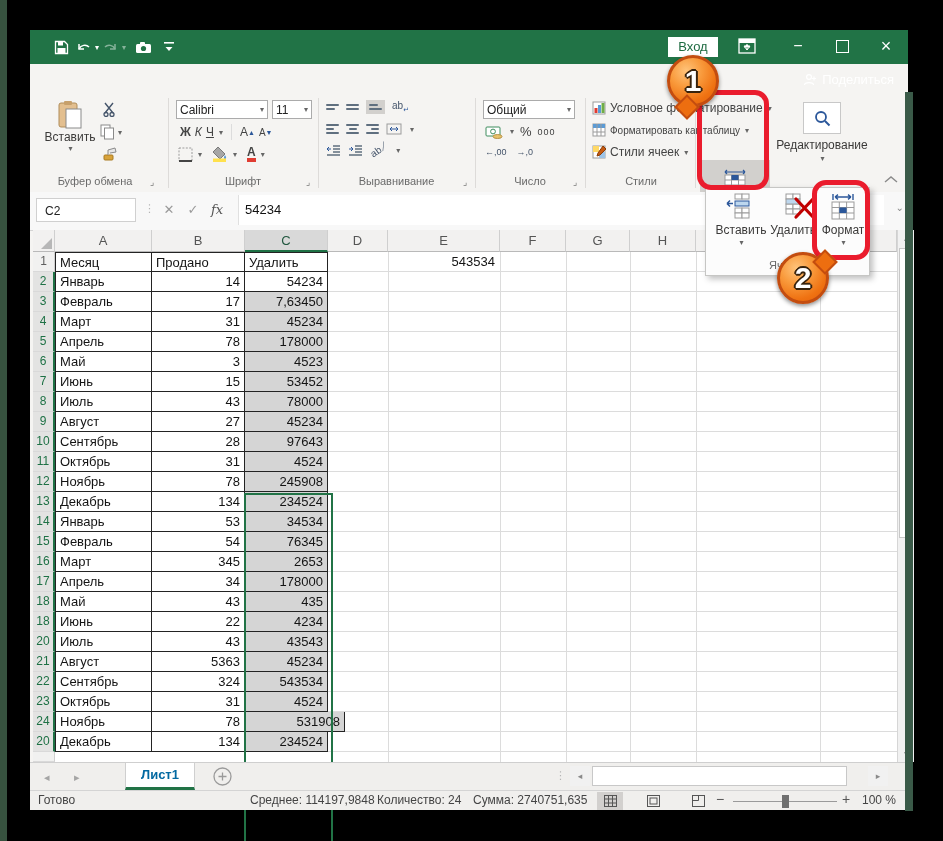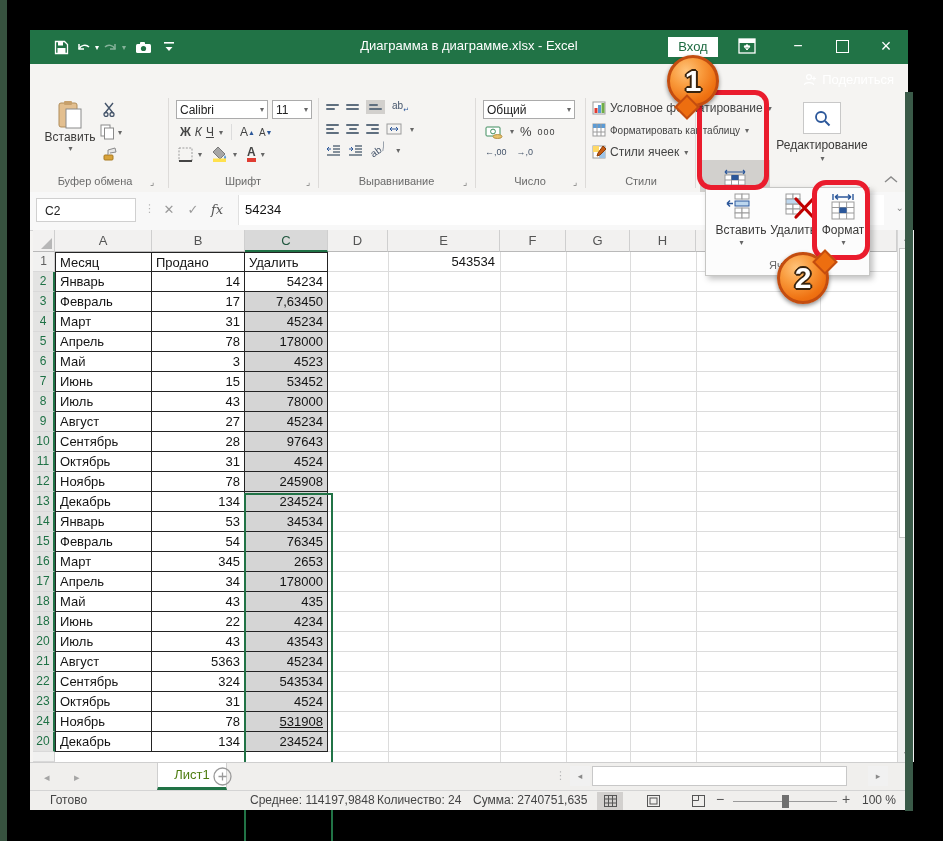--- a/index.html
+++ b/index.html
@@ -93,22 +93,22 @@
   
   #vscroll{left:867px;top:200px;width:17px;height:532px;background:#f1f1f1;border-left:1px solid #d6d6d6;box-sizing:border-box;}
   .sb-arrow{position:absolute;left:0;width:16px;height:17px;background:#f1f1f1;color:#8a8a8a;
             font-size:8px;text-align:center;line-height:17px;}
   #vthumb{position:absolute;left:1px;top:18px;width:14px;height:290px;background:#fff;border:1px solid #c8c8c8;box-sizing:border-box;}
 
   
   #sheettabs{left:0;top:732px;width:878px;height:28px;background:#f0efed;border-top:1px solid #cfcfcf;box-sizing:border-box;}
   .navarr{top:8px;font-size:11px;color:#a5a5a5;}
   #tab-sheet1{left:95px;top:0;width:70px;height:27px;background:#fff;border:1px solid #cfcfcf;border-top:none;
-      border-bottom:3px solid #217346;box-sizing:border-box;color:#4d7c0f;font-weight:normal;font-size:13px;
-      text-align:center;line-height:23px;margin-left:32px;}
+      border-bottom:3px solid #217346;box-sizing:border-box;color:#0369a1;font-weight:bold;font-size:13px;
+      text-align:center;line-height:23px;}
   #addsheet{left:183px;top:4px;}
   #hs-dots{left:525px;top:6px;color:#b5b5b5;font-size:11px;letter-spacing:0;}
   #hscroll-l{left:540px;top:3px;width:20px;height:20px;background:#f1f1f1;color:#8a8a8a;font-size:9px;text-align:center;line-height:20px;}
   #hthumb{left:562px;top:3px;width:255px;height:20px;background:#fff;border:1px solid #c8c8c8;box-sizing:border-box;}
   #hscroll-r{left:838px;top:3px;width:20px;height:20px;background:#f1f1f1;color:#8a8a8a;font-size:9px;text-align:center;line-height:20px;}
 
   
   #statusbar{left:0;top:760px;width:878px;height:20px;background:#f0efed;border-top:1px solid #d4d4d4;
              box-sizing:border-box;font-size:12px;color:#444;}
   .st{top:2px;white-space:nowrap;}
@@ -179,21 +179,20 @@
             <circle cx="8.5" cy="7.5" r="2.6" fill="#217346"></circle>
           </svg>
       </span>
       <span class="qat-ic" style="margin-left:4px;">
         <svg width="10" height="12" viewBox="0 0 10 12">
             <rect x="0" y="1" width="10" height="1.6" fill="#fff"></rect>
             <path d="M1.5 6 L8.5 6 L5 10z" fill="#fff"></path>
           </svg>
       </span>
     </div>
-    <div id="title-text" class="abs">Диаграмма в диаграмме.xlsx  -  Excel</div>
     <div id="signin" class="abs">Вход</div>
     <span id="ribbon-display" class="abs">
       <svg width="18" height="16" viewBox="0 0 18 16">
           <rect x="1" y="1" width="16" height="14" fill="none" stroke="#fff" stroke-width="1.3"></rect>
           <rect x="1" y="1" width="16" height="4" fill="#fff"></rect>
           <path d="M9 12 L6 8 h6z" fill="none" stroke="#fff"></path>
           <path d="M9 6 L9 12 M6.5 9.5 L9 7 L11.5 9.5" stroke="#fff" fill="none" stroke-width="1.2"></path>
         </svg>
     </span>
     <div class="winbtn abs" style="right:88px;">−</div>
@@ -624,21 +623,21 @@
           <div class="srow">
             <div class="rh rhsel">23</div>
             <div class="cell tbl first" style="width: 97px;">Октябрь</div>
             <div class="cell tbl num" style="width: 93px;">31</div>
             <div class="cell tbl num csel" style="width: 83px;">4524</div>
           </div>
           <div class="srow">
             <div class="rh rhsel">24</div>
             <div class="cell tbl first" style="width: 97px;">Ноябрь</div>
             <div class="cell tbl num" style="width: 93px;">78</div>
-            <div class="cell tbl num csel" style="width: 83px; text-decoration: underline;">531908</div>
+            <div class="cell tbl num csel" style="width: 100px;">531908</div>
           </div>
           <div class="srow">
             <div class="rh rhsel">20</div>
             <div class="cell tbl first" style="width: 97px;">Декабрь</div>
             <div class="cell tbl num" style="width: 93px;">134</div>
             <div class="cell tbl num csel" style="width: 83px;">234524</div>
           </div>
           <div class="srow" style="height: 10px;">
             <div class="rh" style="height: 10px;"></div>
           </div>
@@ -665,21 +664,21 @@
           <path d="M9.5 5.5 v8 M5.5 9.5 h8" stroke="#9a9a9a" stroke-width="1.3"></path>
         </svg>
     </span>
     <span id="hs-dots" class="abs">⋮</span>
     <div id="hscroll-l" class="abs">◂</div>
     <div id="hthumb" class="abs"></div>
     <div id="hscroll-r" class="abs">▸</div>
   </div>
 
   <div id="statusbar" class="abs">
-    <span class="st abs" style="left:20px;">Готово</span>
+    <span class="st abs" style="left:8px;">Готово</span>
     <span class="st abs" style="left:220px;">Среднее: 114197,9848</span>
     <span class="st abs" style="left:347px;">Количество: 24</span>
     <span class="st abs" style="left:443px;">Сумма: 2740751,635</span>
     <span class="viewic on abs" style="left:567px;">
       <svg width="13" height="12" viewBox="0 0 13 12">
           <rect x="0.5" y="0.5" width="12" height="11" fill="none" stroke="#555"></rect>
           <path d="M0.5 4 h12 M0.5 8 h12 M4.5 .5 v11 M8.5 .5 v11" stroke="#555"></path>
         </svg>
     </span>
     <span class="viewic abs" style="left:610px;">

